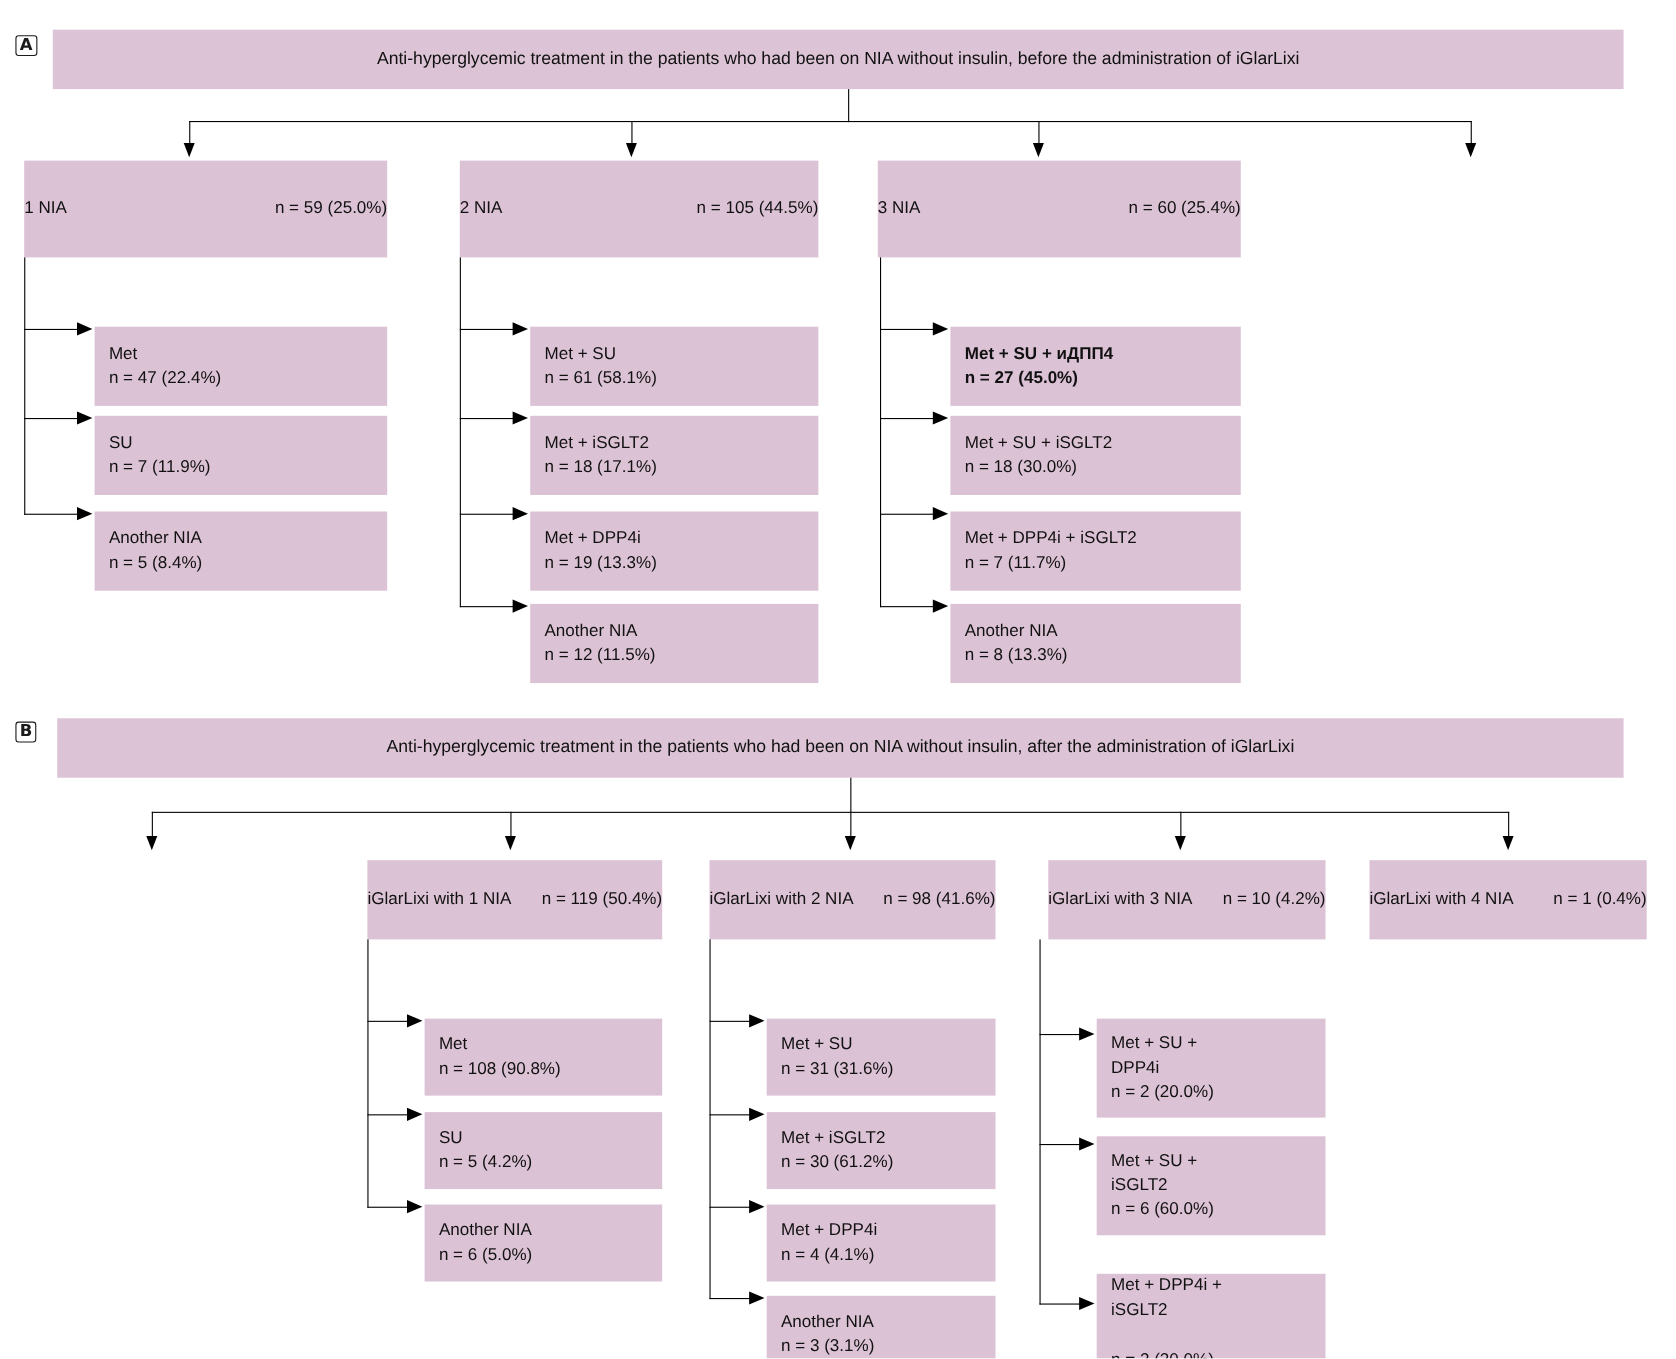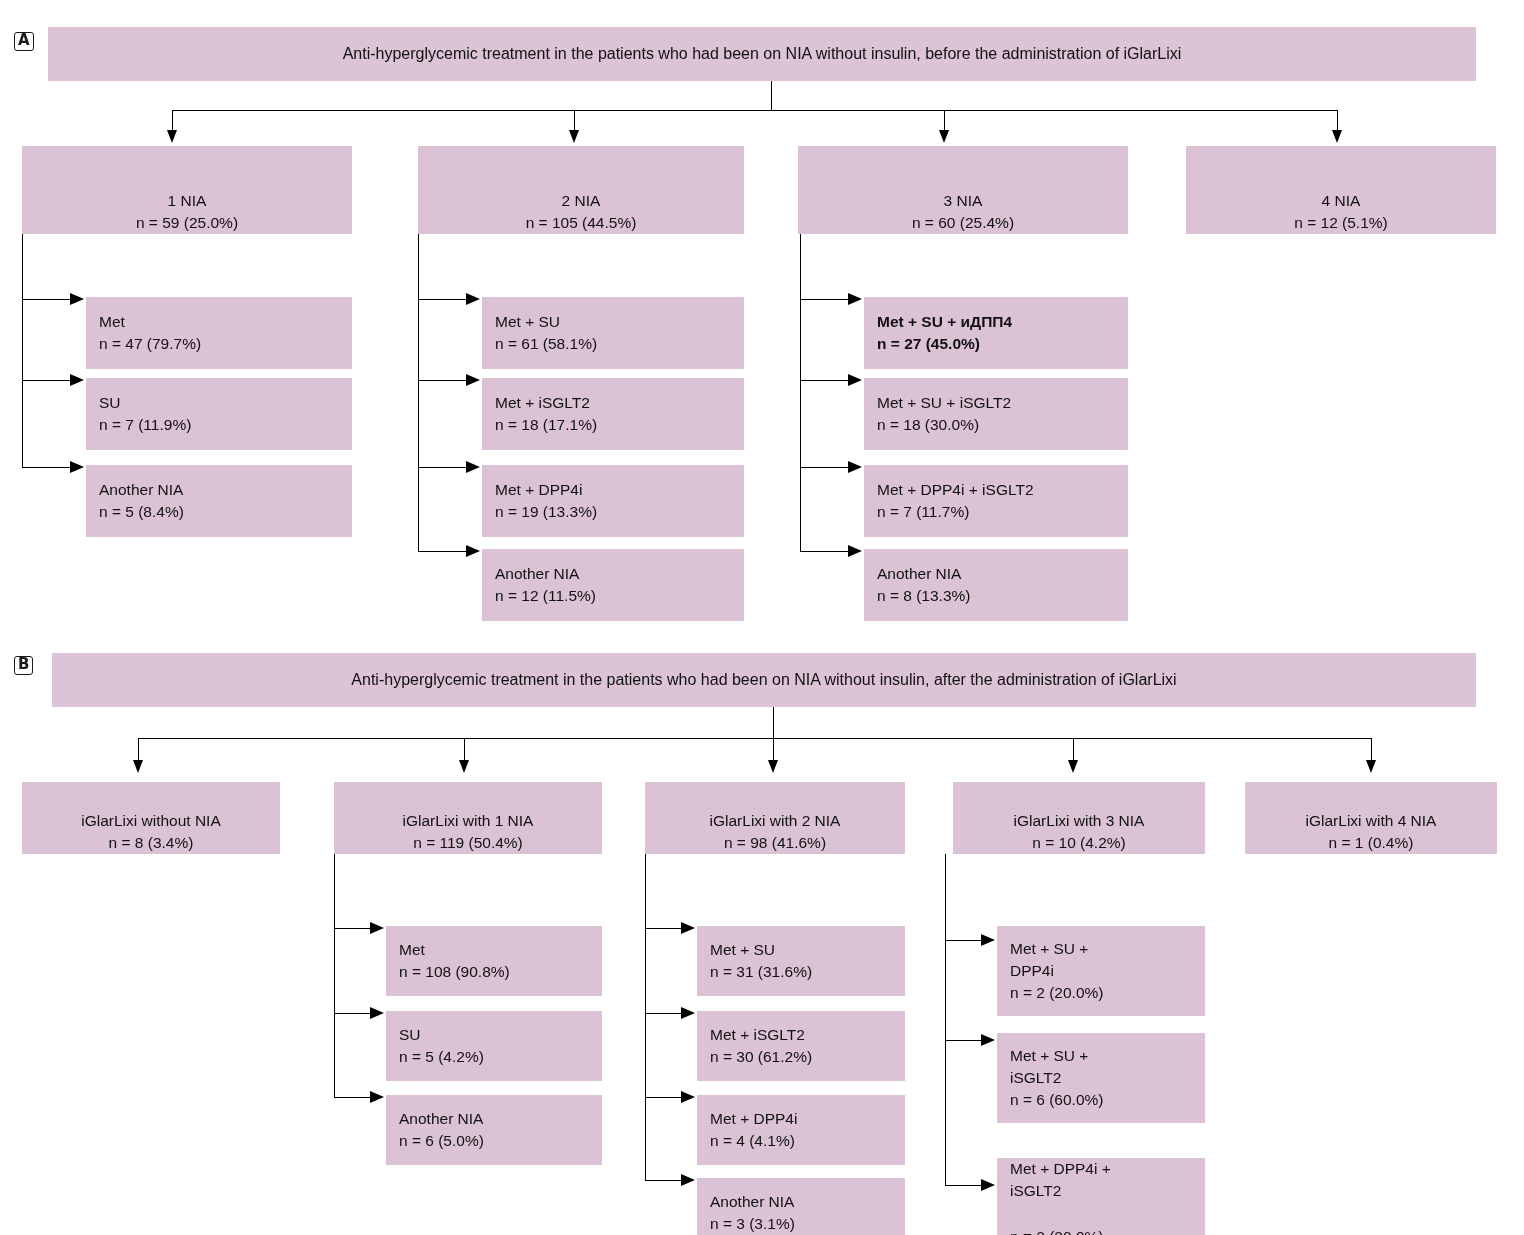--- a/index.html
+++ b/index.html
@@ -50,23 +50,22 @@
     line-height:1.42;
     color:#111111;
     white-space:pre;
   }
   .box.header .txt{
     font-size:16px;
     text-align:center;
   }
   .box.node{
     display:flex;
-    flex-direction:column;
     align-items:center;
-    justify-content:flex-end;
+    justify-content:space-between;
   }
   .box.node .txt{ text-align:center; }
   .box.leaf{
     display:flex;
     flex-direction:column;
     align-items:flex-start;
     justify-content:center;
     padding-left:13px;
     margin-top:33px;
   }
@@ -125,36 +124,32 @@
     <span class="txt">n = 59 (25.0%)</span>
   </div>
   <div class="box node" style="left:418px; top:146px; width:326px; height:88px;">
     <span class="txt">2 NIA</span>
     <span class="txt">n = 105 (44.5%)</span>
   </div>
   <div class="box node" style="left:798px; top:146px; width:330px; height:88px;">
     <span class="txt">3 NIA</span>
     <span class="txt">n = 60 (25.4%)</span>
   </div>
-  <div class="box node" style="left:1186px; top:146px; width:310px; height:88px;">
-    <span class="txt">4 NIA</span>
-    <span class="txt">n = 12 (5.1%)</span>
-  </div>
 
   <div class="ln v" style="left:22px; top:234px; height:234px;"></div>
   <div class="ln h" style="left:22px; top:299px; width:52px;"></div>
   <div class="ln h" style="left:22px; top:380px; width:52px;"></div>
   <div class="ln h" style="left:22px; top:467px; width:52px;"></div>
   <div class="arrow-right" style="left:70px; top:293px;"></div>
   <div class="arrow-right" style="left:70px; top:374px;"></div>
   <div class="arrow-right" style="left:70px; top:461px;"></div>
 
   <div class="box leaf" style="left:86px; top:264px; width:266px; height:72px;">
     <span class="txt">Met</span>
-    <span class="txt">n = 47 (79.7%)</span>
+    <span class="txt">n = 47 (22.4%)</span>
   </div>
   <div class="box leaf" style="left:86px; top:345px; width:266px; height:72px;">
     <span class="txt">SU</span>
     <span class="txt">n = 7 (11.9%)</span>
   </div>
   <div class="box leaf" style="left:86px; top:432px; width:266px; height:72px;">
     <span class="txt">Another NIA</span>
     <span class="txt">n = 5 (8.4%)</span>
   </div>
 
@@ -226,24 +221,20 @@
   <div class="ln v" style="left:464px; top:738px; height:24px;"></div>
   <div class="ln v" style="left:773px; top:738px; height:24px;"></div>
   <div class="ln v" style="left:1073px; top:738px; height:24px;"></div>
   <div class="ln v" style="left:1371px; top:738px; height:24px;"></div>
   <div class="arrow-down" style="left:133px; top:760px;"></div>
   <div class="arrow-down" style="left:459px; top:760px;"></div>
   <div class="arrow-down" style="left:768px; top:760px;"></div>
   <div class="arrow-down" style="left:1068px; top:760px;"></div>
   <div class="arrow-down" style="left:1366px; top:760px;"></div>
 
-  <div class="box node" style="left:22px; top:782px; width:258px; height:72px;">
-    <span class="txt">iGlarLixi without NIA</span>
-    <span class="txt">n = 8 (3.4%)</span>
-  </div>
   <div class="box node" style="left:334px; top:782px; width:268px; height:72px;">
     <span class="txt">iGlarLixi with 1 NIA</span>
     <span class="txt">n = 119 (50.4%)</span>
   </div>
   <div class="box node" style="left:645px; top:782px; width:260px; height:72px;">
     <span class="txt">iGlarLixi with 2 NIA</span>
     <span class="txt">n = 98 (41.6%)</span>
   </div>
   <div class="box node" style="left:953px; top:782px; width:252px; height:72px;">
     <span class="txt">iGlarLixi with 3 NIA</span>

